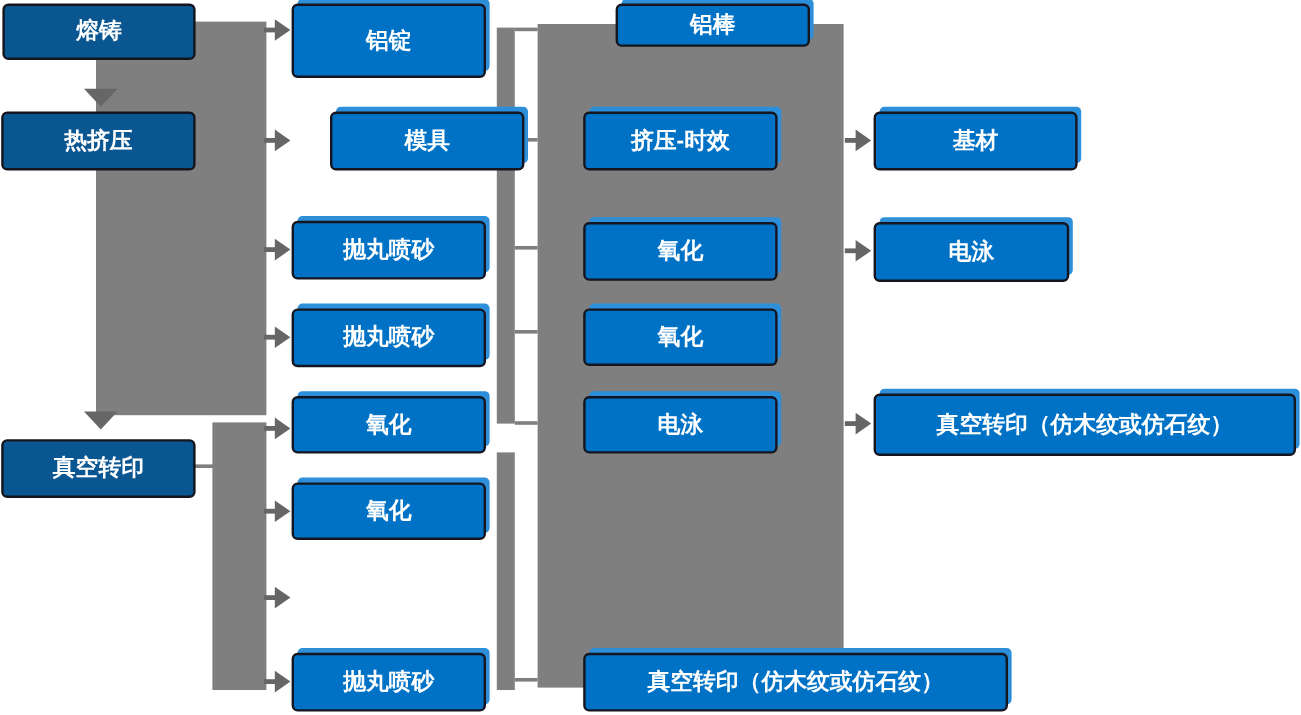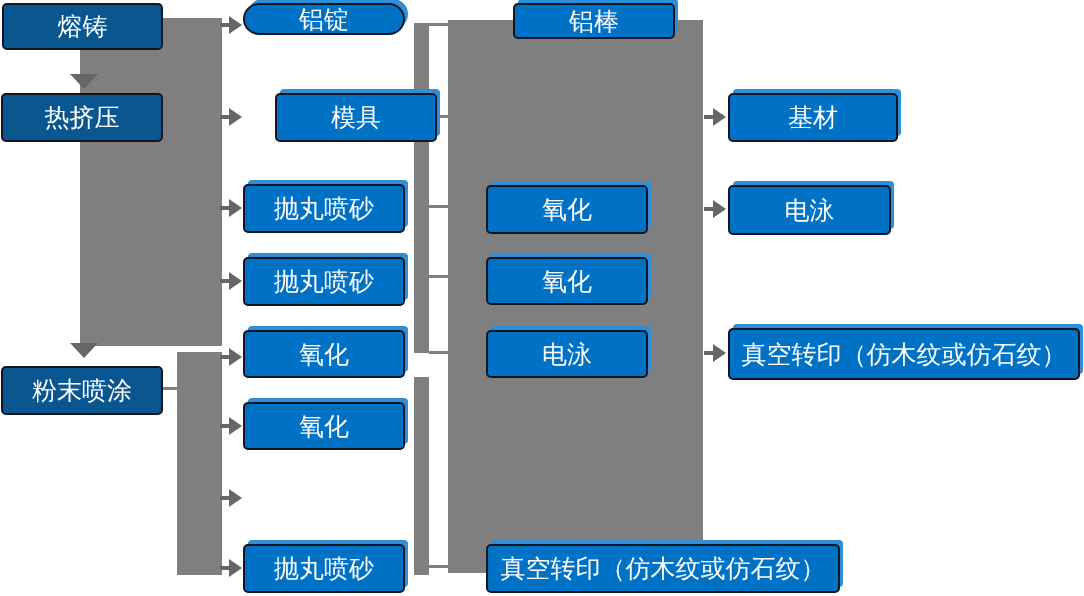--- a/index.html
+++ b/index.html
@@ -12,21 +12,21 @@
     --text_color:#FFFFFF;
     --background:#FFFFFF;
   }
   html,body{margin:0;padding:0;background:#fff;}
   .canvas{
     position:relative;width:1084px;height:596px;background:var(--background);
     font-family:"Liberation Sans","DejaVu Sans",sans-serif;overflow:hidden;
   }
   .box{
     position:absolute;display:flex;align-items:center;justify-content:center;
-    color:var(--text_color);font-weight:normal;font-size:25px;line-height:1;
+    color:var(--text_color);font-weight:bold;font-size:19px;line-height:1;
     border:2px solid var(--box_border);border-radius:5px;box-sizing:border-box;
     z-index:3;white-space:nowrap;
   }
   .stage{background:var(--stage_box_fill);}
   .proc{background:var(--process_box_fill);box-shadow:4px -5px 0 -1px var(--echo_blue);}
   .gray{position:absolute;background:var(--connector_gray);}
   .z1{z-index:1;} .z2{z-index:2;}
   .darrow{
     position:absolute;width:0;height:0;z-index:2;
     border-left:14px solid transparent;border-right:14px solid transparent;
@@ -75,31 +75,32 @@
   <div class="rarrow" style="left:220px;top:417px;"></div>
   <div class="rarrow" style="left:220px;top:489px;"></div>
   <div class="rarrow" style="left:220px;top:559px;"></div>
 
   <div class="rarrow" style="left:704px;top:108px;"></div>
   <div class="rarrow" style="left:704px;top:200px;"></div>
   <div class="rarrow" style="left:704px;top:344px;"></div>
 
   <div class="box stage" style="left:2px;top:3px;width:161px;height:47px;">熔铸</div>
   <div class="box stage" style="left:1px;top:93px;width:162px;height:49px;">热挤压</div>
-  <div class="box stage" style="left:1px;top:366px;width:162px;height:49px;">粉末喷涂</div>
+  <div class="box stage" style="left:1px;top:366px;width:162px;height:49px;">真空转印</div>
 
-  <div class="box proc" style="left:243px;top:3px;width:162px;height:32px;border-radius:20px;">铝锭</div>
+  <div class="box proc" style="left:243px;top:3px;width:162px;height:62px;">铝锭</div>
   <div class="box proc" style="left:243px;top:93px;width:162px;height:49px;margin-left:32px;">模具</div>
   <div class="box proc" style="left:243px;top:184px;width:162px;height:49px;">抛丸喷砂</div>
   <div class="box proc" style="left:243px;top:257px;width:162px;height:49px;">抛丸喷砂</div>
   <div class="box proc" style="left:243px;top:330px;width:162px;height:48px;">氧化</div>
   <div class="box proc" style="left:243px;top:402px;width:162px;height:48px;">氧化</div>
   <div class="box proc" style="left:243px;top:544px;width:162px;height:49px;">抛丸喷砂</div>
 
   <div class="box proc" style="left:513px;top:3px;width:162px;height:36px;">铝棒</div>
+  <div class="box proc" style="left:486px;top:93px;width:162px;height:49px;">挤压-时效</div>
   <div class="box proc" style="left:486px;top:185px;width:162px;height:49px;">氧化</div>
   <div class="box proc" style="left:486px;top:257px;width:162px;height:48px;">氧化</div>
   <div class="box proc" style="left:486px;top:330px;width:162px;height:48px;">电泳</div>
   <div class="box proc" style="left:486px;top:544px;width:354px;height:49px;">真空转印（仿木纹或仿石纹）</div>
 
   <div class="box proc" style="left:728px;top:93px;width:170px;height:49px;">基材</div>
   <div class="box proc" style="left:728px;top:185px;width:163px;height:50px;">电泳</div>
   <div class="box proc" style="left:728px;top:328px;width:352px;height:52px;">真空转印（仿木纹或仿石纹）</div>
 
 </div>

